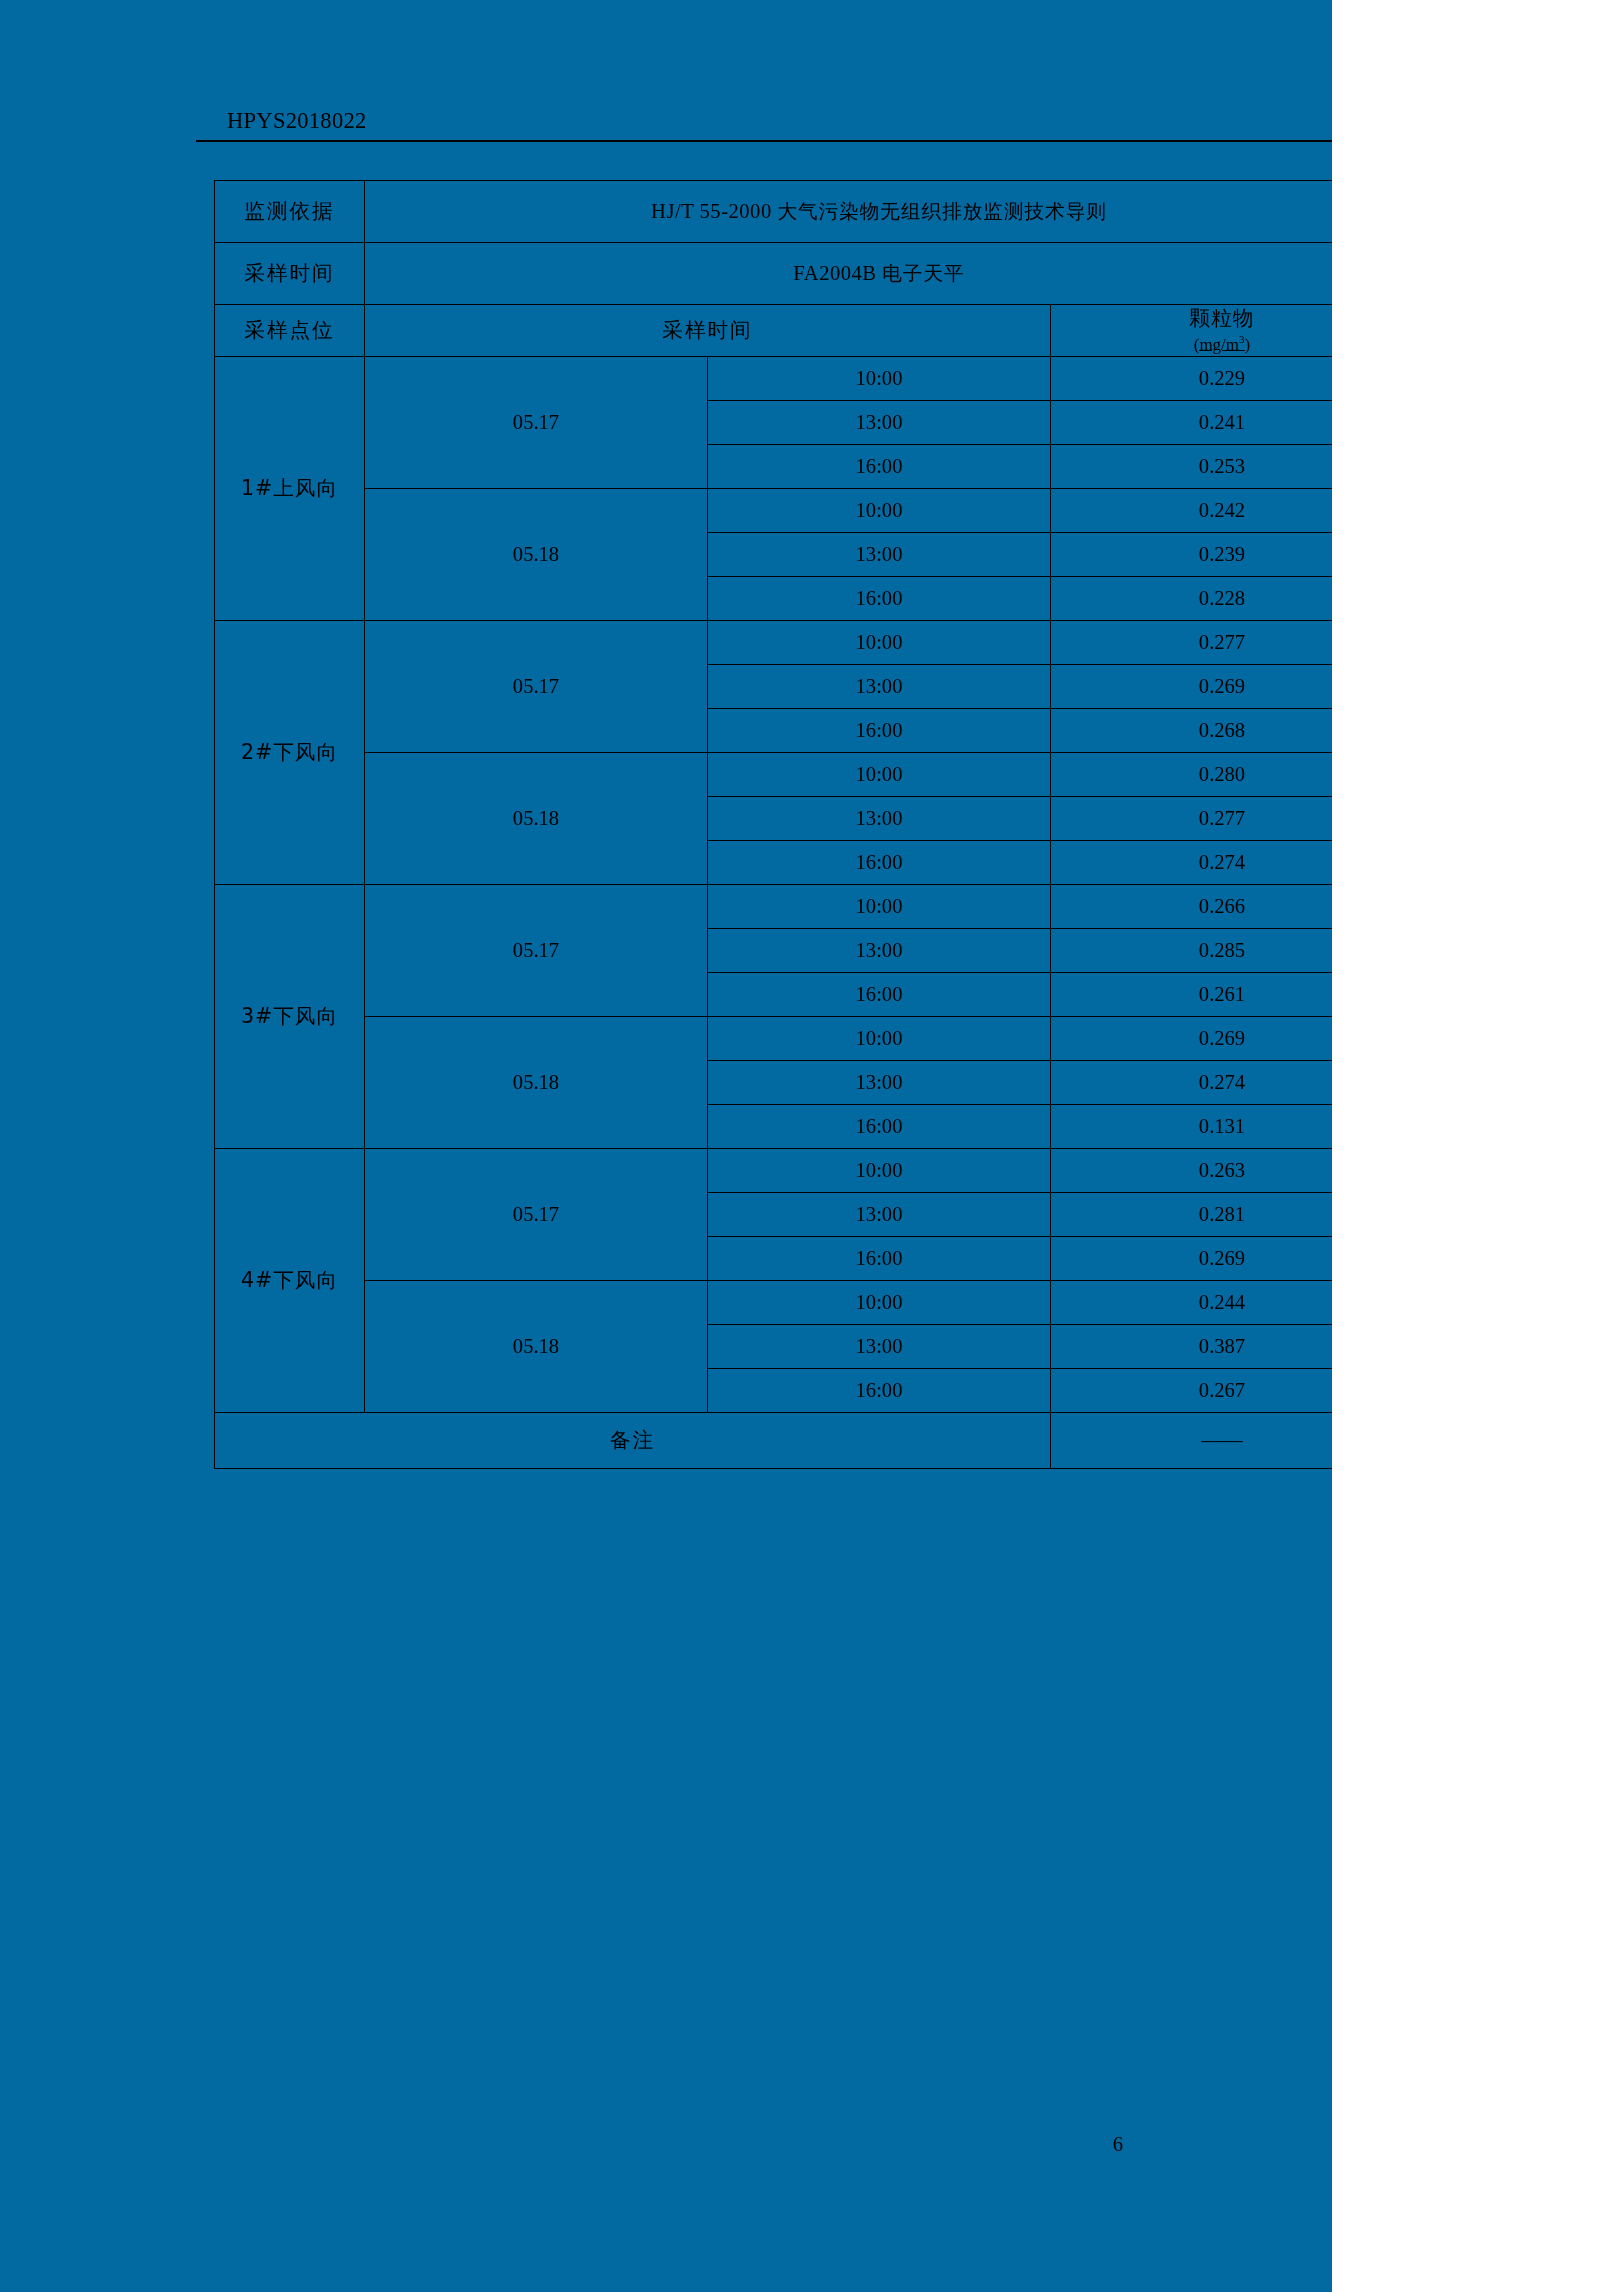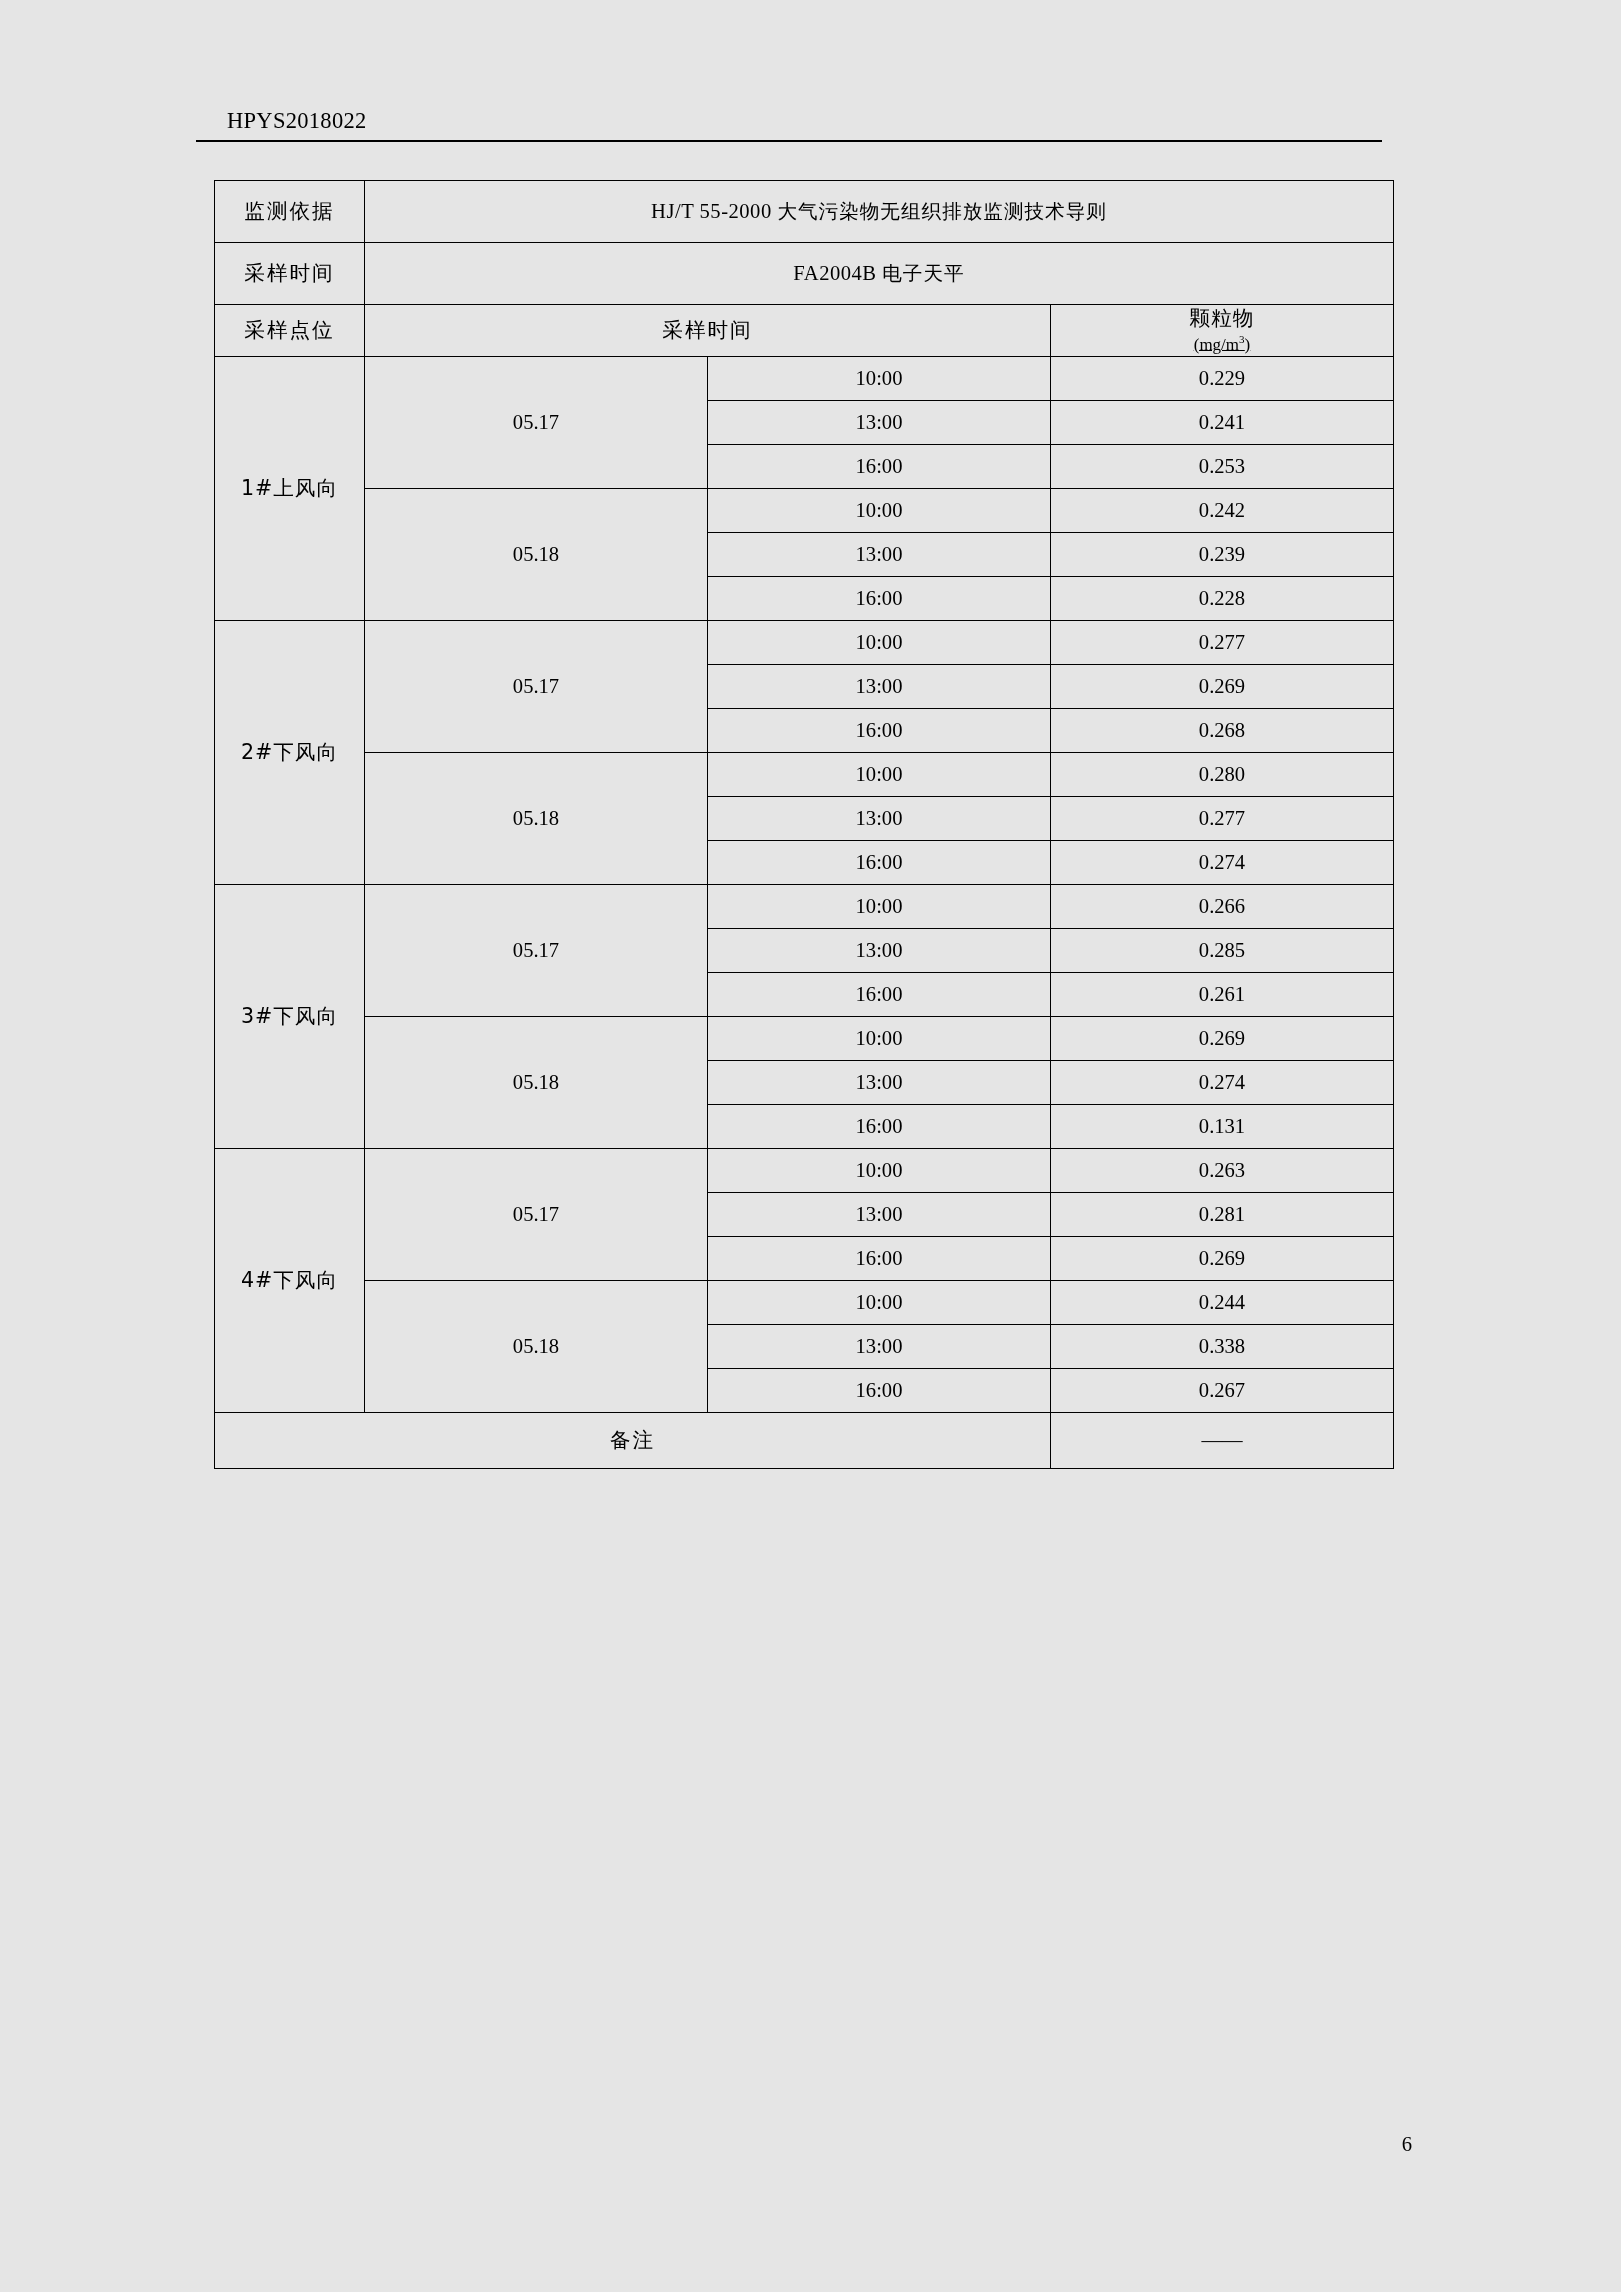--- a/index.html
+++ b/index.html
@@ -2,23 +2,23 @@
 <html><head>
 <meta charset="utf-8">
 <style>
   html, body {
     margin: 0;
     padding: 0;
     background: #ffffff;
   }
   .page {
     position: relative;
-    width: 1621px;
+    width: 1332px;
     height: 2293px;
-    background: #e5e5e5;
+    background: #0369a1;
     font-family: "Liberation Serif", serif;
     color: #000000;
     box-sizing: border-box;
     overflow: hidden;
   }
   
   .doc-header {
     position: absolute;
     left: 196px;
     top: 108px;
@@ -281,21 +281,21 @@
             <td class="time">16:00</td>
             <td class="value">0.269</td>
           </tr>
           <tr>
             <td class="date" rowspan="3">05.18</td>
             <td class="time">10:00</td>
             <td class="value">0.244</td>
           </tr>
           <tr>
             <td class="time">13:00</td>
-            <td class="value">0.338</td>
+            <td class="value">0.387</td>
           </tr>
           <tr>
             <td class="time">16:00</td>
             <td class="value">0.267</td>
           </tr>
           <tr>
             <td class="remark-lbl" colspan="3">备注</td>
             <td class="remark-val">——</td>
           </tr>
         </tbody>

